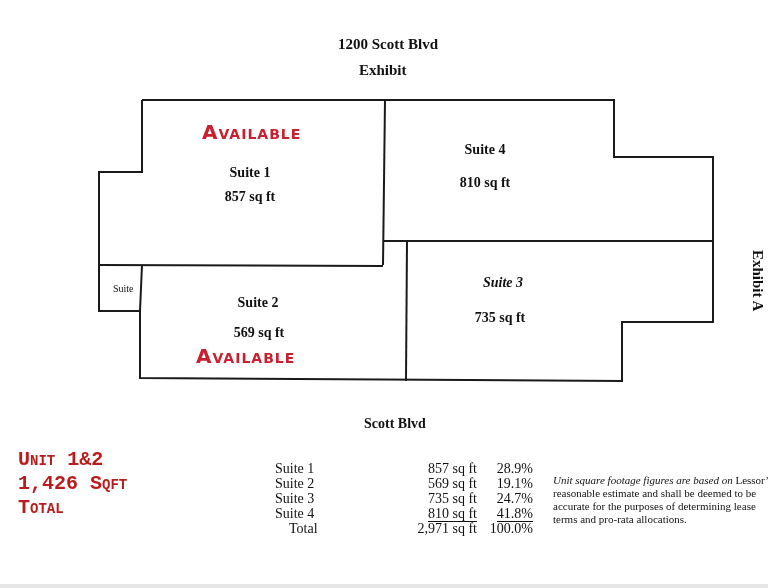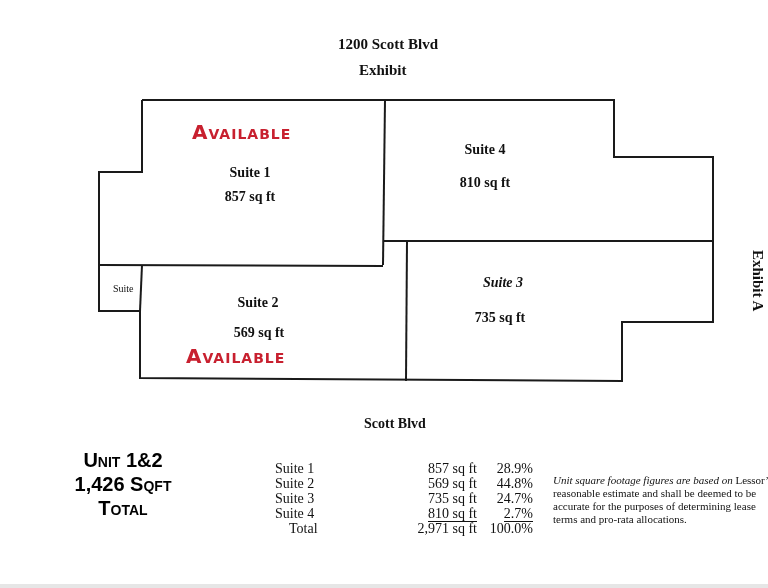--- a/index.html
+++ b/index.html
@@ -1,24 +1,24 @@
 <!DOCTYPE html>
 <html><head>
   <meta charset="utf-8">
   <style>
     html, body { margin: 0; padding: 0; background: #ffffff; }
     body { width: 768px; height: 588px; position: relative; overflow: hidden; font-family: "Liberation Serif", serif; color: #111; }
     .abs { position: absolute; }
     .title { font-weight: bold; font-size: 15px; }
     .label-b { font-weight: bold; font-size: 14px; text-align: center; }
-    .avail { color: #c8202f; font-family: "DejaVu Sans", sans-serif; font-weight: bold; font-variant: small-caps; letter-spacing: 1px; font-size: 20px; }
+    .avail { color: #c8202f; font-family: "DejaVu Sans", sans-serif; font-weight: bold; font-variant: small-caps; letter-spacing: 1px; font-size: 20px; margin-left: 10px; }
     svg.plan { position: absolute; left: 0; top: 0; }
     .util { font-size: 10px; font-family: "Liberation Serif", serif; }
     .exhibit { font-weight: bold; font-size: 15px; transform: rotate(90deg); transform-origin: left top; white-space: nowrap; }
-    .unit { color: #000000; font-family: Liberation Sans, sans-serif; font-weight: bold; font-variant: small-caps; font-size: 20px; text-align: center; line-height: 24px; width: 210px; }
+    .unit { color: #b91c1c; font-family: Liberation Mono, monospace; font-weight: bold; font-variant: small-caps; font-size: 20px; text-align: left; line-height: 24px; width: 210px; }
     table.sum { border-collapse: collapse; font-size: 14px; line-height: 15px; }
     table.sum td { padding: 0; white-space: nowrap; }
     td.nm { width: 118px; }
     td.sq { width: 70px; text-align: right; padding-right: 6px !important; }
     td.pc { width: 50px; text-align: right; margin-left: 45px; }
     tr.ul td.sq span, tr.ul td.pc span { border-bottom: 1px solid #111; }
     td.total-label { padding-left: 14px !important; }
     .note { width: 220px; font-size: 11px; line-height: 13px; }
     .note em { font-style: italic; }
     .bottom-bar { left: 0; top: 584px; width: 768px; height: 4px; background: #e6e6e6; }
@@ -75,31 +75,31 @@
 <table class="abs sum" style="left:275px; top:461px;">
   <tbody>
       <tr>
     <td class="nm">Suite 1</td>
     <td class="sq">857 sq ft</td>
     <td class="pc">28.9%</td>
   </tr>
   <tr>
     <td class="nm">Suite 2</td>
     <td class="sq">569 sq ft</td>
-    <td class="pc">44.8%</td>
+    <td class="pc">19.1%</td>
   </tr>
   <tr>
     <td class="nm">Suite 3</td>
     <td class="sq">735 sq ft</td>
     <td class="pc">24.7%</td>
   </tr>
   <tr class="ul">
     <td class="nm">Suite 4</td>
     <td class="sq"><span>810 sq ft</span></td>
-    <td class="pc"><span>2.7%</span></td>
+    <td class="pc"><span>41.8%</span></td>
   </tr>
   <tr>
     <td class="nm total-label">Total</td>
     <td class="sq">2,971 sq ft</td>
     <td class="pc">100.0%</td>
   </tr>
 </tbody>
   </table>
 
 <div class="abs note" style="left:553px; top:474px;">

